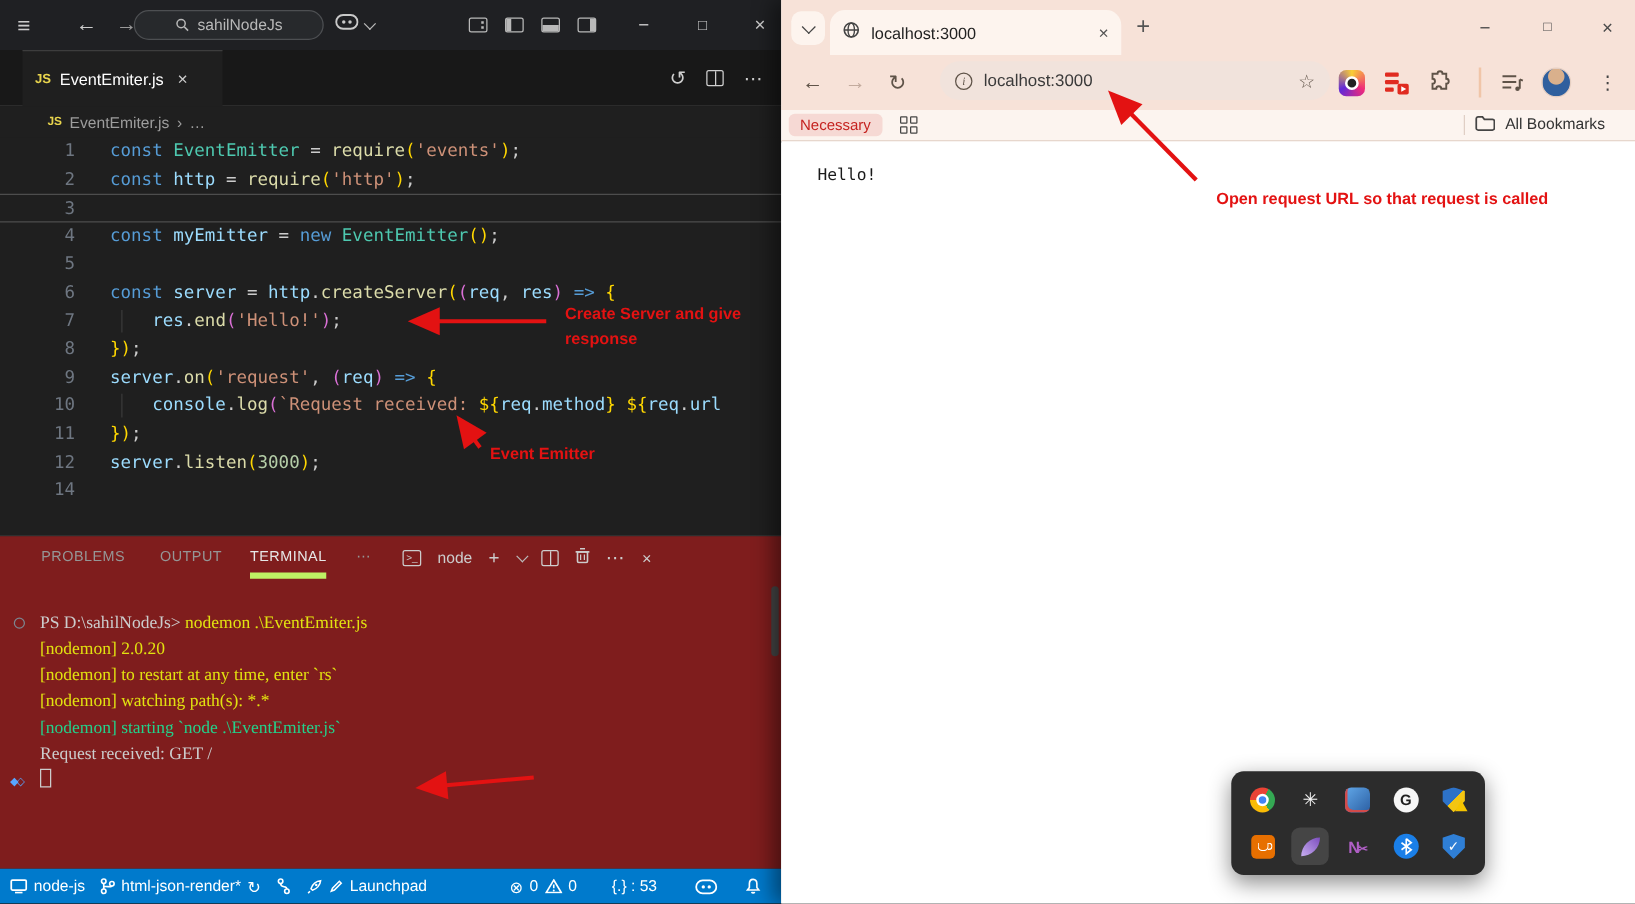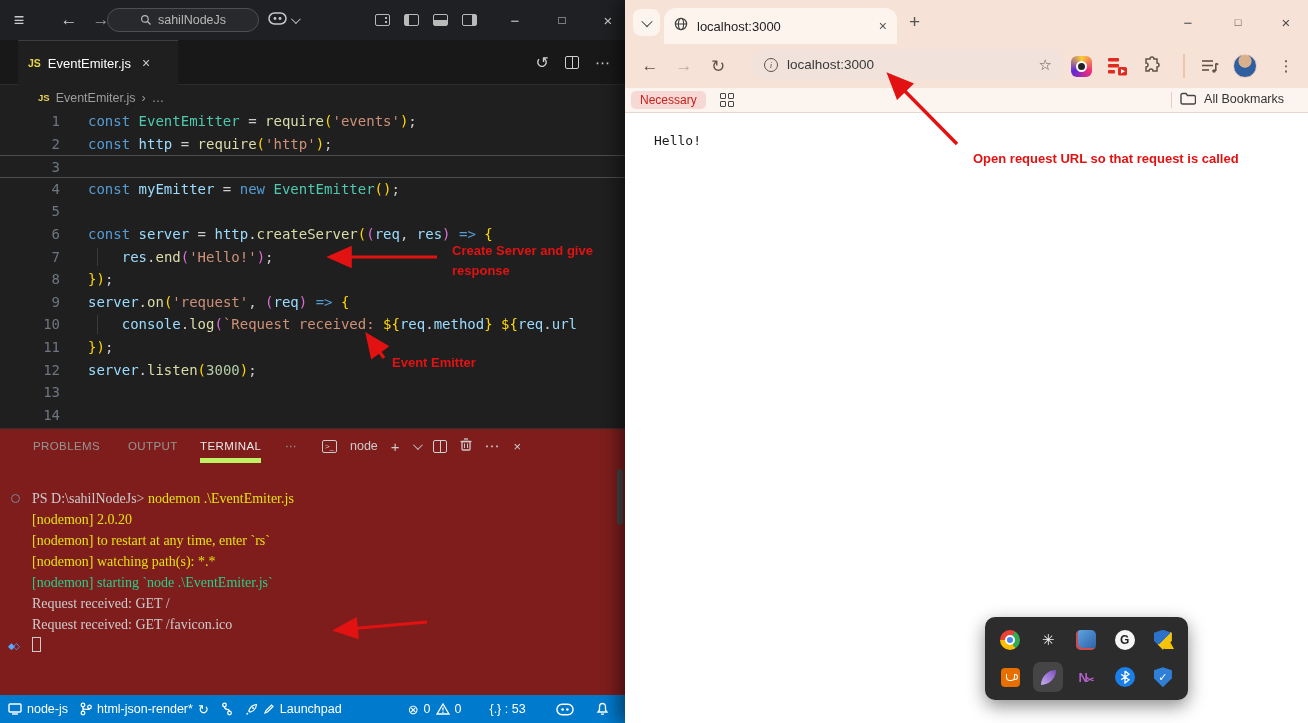--- a/index.html
+++ b/index.html
@@ -201,21 +201,20 @@
         <div class="cl cur"><span class="ln">3</span></div>
         <div class="cl"><span class="ln">4</span><span class="tk-kw">const </span><span class="tk-var">myEmitter</span><span class="tk-fg"> = </span><span class="tk-kw">new </span><span class="tk-cls">EventEmitter</span><span class="tk-g">()</span><span class="tk-fg">;</span></div>
         <div class="cl"><span class="ln">5</span></div>
         <div class="cl"><span class="ln">6</span><span class="tk-kw">const </span><span class="tk-var">server</span><span class="tk-fg"> = </span><span class="tk-var">http</span><span class="tk-fg">.</span><span class="tk-fn">createServer</span><span class="tk-g">(</span><span class="tk-m">(</span><span class="tk-var">req</span><span class="tk-fg">, </span><span class="tk-var">res</span><span class="tk-m">)</span><span class="tk-kw"> =&gt; </span><span class="tk-g">{</span></div>
         <div class="cl"><span class="ln">7</span><span class="guide"></span><span class="tk-fg">    </span><span class="tk-var">res</span><span class="tk-fg">.</span><span class="tk-fn">end</span><span class="tk-m">(</span><span class="tk-str">'Hello!'</span><span class="tk-m">)</span><span class="tk-fg">;</span></div>
         <div class="cl"><span class="ln">8</span><span class="tk-g">}</span><span class="tk-g">)</span><span class="tk-fg">;</span></div>
         <div class="cl"><span class="ln">9</span><span class="tk-var">server</span><span class="tk-fg">.</span><span class="tk-fn">on</span><span class="tk-g">(</span><span class="tk-str">'request'</span><span class="tk-fg">, </span><span class="tk-m">(</span><span class="tk-var">req</span><span class="tk-m">)</span><span class="tk-kw"> =&gt; </span><span class="tk-g">{</span></div>
         <div class="cl"><span class="ln">10</span><span class="guide"></span><span class="tk-fg">    </span><span class="tk-var">console</span><span class="tk-fg">.</span><span class="tk-fn">log</span><span class="tk-m">(</span><span class="tk-str">`Request received: </span><span class="tk-g">${</span><span class="tk-var">req</span><span class="tk-fg">.</span><span class="tk-var">method</span><span class="tk-g">}</span><span class="tk-g"> ${</span><span class="tk-var">req</span><span class="tk-fg">.</span><span class="tk-var">url</span></div>
         <div class="cl"><span class="ln">11</span><span class="tk-g">}</span><span class="tk-g">)</span><span class="tk-fg">;</span></div>
         <div class="cl"><span class="ln">12</span><span class="tk-var">server</span><span class="tk-fg">.</span><span class="tk-fn">listen</span><span class="tk-g">(</span><span class="tk-num">3000</span><span class="tk-g">)</span><span class="tk-fg">;</span></div>
-        <div class="cl"><span class="ln">13</span></div>
         <div class="cl"><span class="ln">14</span></div>
       </div>
 
     <div class="panel">
       <span class="panel-tab" style="left:33px">PROBLEMS</span>
       <span class="panel-tab" style="left:128px">OUTPUT</span>
       <span class="panel-tab active" style="left:200px">TERMINAL</span>
       <span class="panel-tab" style="left:285px">⋯</span>
       <div class="panel-actions">
         <span class="term-ic">&gt;_</span>
@@ -235,21 +234,20 @@
         <span class="dots-ic">⋯</span>
         <span class="close-p">×</span>
       </div>
       <div class="terminal" id="term-lines">
           <div class="tl"><span class="mark"></span><span class="tk-fg">PS D:\sahilNodeJs&gt; </span><span class="tk-yel">nodemon .\EventEmiter.js</span></div>
           <div class="tl"><span class="tk-yel">[nodemon] 2.0.20</span></div>
           <div class="tl"><span class="tk-yel">[nodemon] to restart at any time, enter `rs`</span></div>
           <div class="tl"><span class="tk-yel">[nodemon] watching path(s): *.*</span></div>
           <div class="tl"><span class="tk-grn">[nodemon] starting `node .\EventEmiter.js`</span></div>
           <div class="tl"><span class="tk-fg">Request received: GET /</span></div>
-          <div class="tl"><span class="tk-fg">Request received: GET /favicon.ico</span></div>
           <div class="tl"><span class="sparkle">◆◇</span><span class="cursorbox"></span></div>
         </div>
       <div class="term-scroll"></div>
     </div>
 
     <div class="statusbar">
       <div class="sb-item" style="margin-left:2px">
         <span class="sb-ic">
           <svg width="14" height="12" viewBox="0 0 14 12">
               <rect x="1" y="1" width="12" height="8" rx="1" fill="none" stroke="#fff" stroke-width="1.4"></rect>

